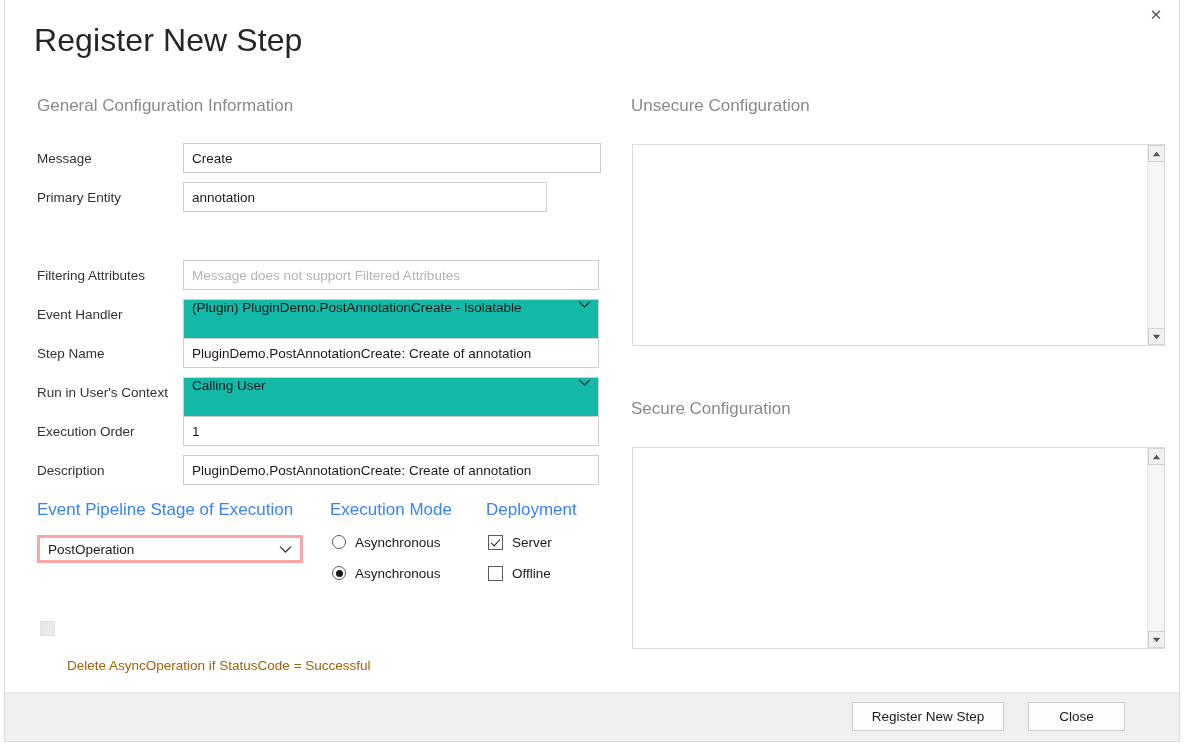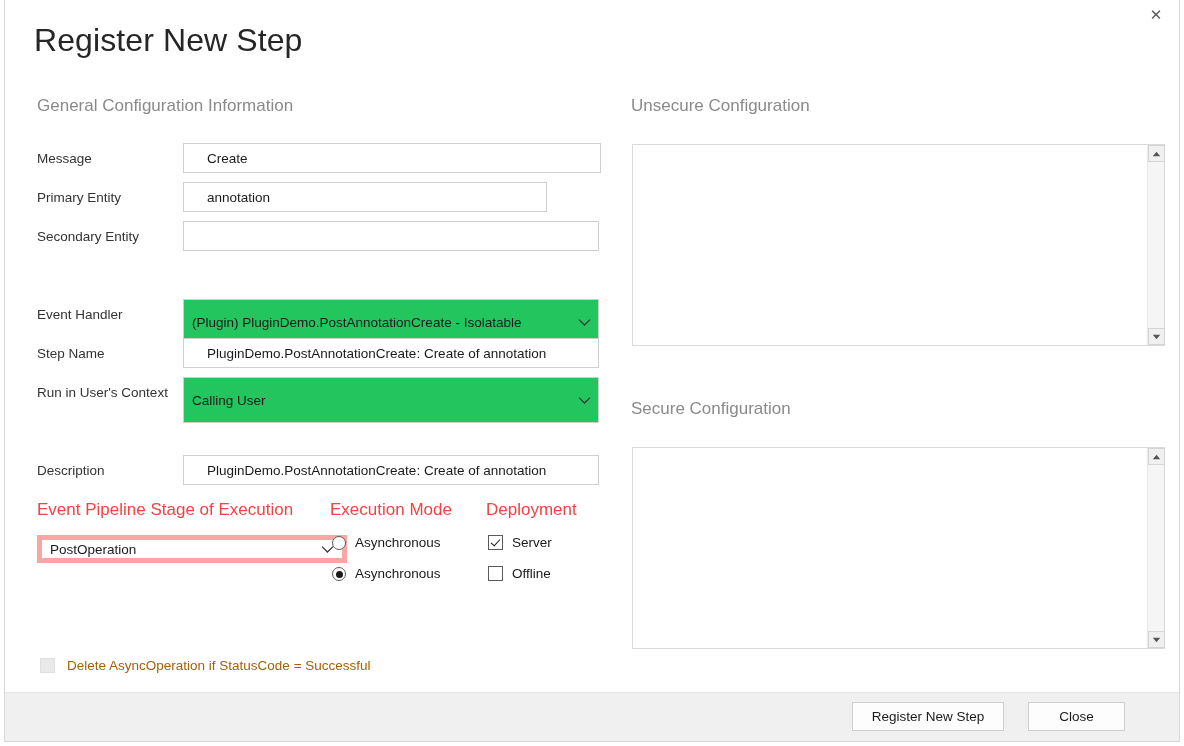--- a/index.html
+++ b/index.html
@@ -88,38 +88,38 @@
     position: absolute;
     left: 146px;
     top: 0px;
     height: 30px;
     box-sizing: border-box;
     background: #ffffff;
     border: 1px solid #cfcfcf;
     font-size: 13.5px;
     color: #1a1a1a;
     font-family: "Liberation Sans", sans-serif;
-    padding: 0 23px;
+    padding: 0 8px;
     outline: none;
     display: flex;
     align-items: center;
   }
   input.field-control { line-height: 28px; }
   input.field-control::placeholder { color: #b3b3b3; }
 
   .combo {
     position: absolute;
     left: 146px;
     top: 0px;
     height: 46px;
     box-sizing: border-box;
-    background: #22c55e;
+    background: #14b8a6;
     border: 1px solid #cfcfcf;
     display: flex;
-    align-items: center;
+    align-items: flex-start;
     cursor: default;
   }
   .combo .combo-text {
     flex: 1 1 auto;
     font-size: 13.5px;
     color: #1a1a1a;
     padding-left: 8px;
     white-space: nowrap;
     overflow: hidden;
   }
@@ -130,36 +130,36 @@
     align-items: center;
     justify-content: center;
   }
   .chev svg { display: block; }
 
   
   .sub-heading {
     position: absolute;
     font-size: 17px;
     font-weight: 400;
-    color: #ef4444;
+    color: #3b82f6;
     white-space: nowrap;
   }
   #sub-pipeline { left: 32px;  top: 500px; }
   #sub-execmode { left: 325px; top: 500px; }
   #sub-deploy   { left: 481px; top: 500px; }
 
   .stage-combo {
     position: absolute;
     left: 32px;
     top: 535px;
-    width: 310px;
+    width: 266px;
     height: 28px;
     box-sizing: border-box;
     background: #ffffff;
-    border: 5px solid #fca5a5;
+    border: 3px solid #fca5a5;
     display: flex;
     align-items: center;
     cursor: default;
   }
   .stage-combo .combo-text {
     flex: 1 1 auto;
     font-size: 13.5px;
     color: #1a1a1a;
     padding-left: 8px;
     white-space: nowrap;
@@ -169,21 +169,21 @@
     width: 30px;
     display: flex;
     align-items: center;
     justify-content: center;
   }
 
   
   .opt-row {
     position: absolute;
     display: flex;
-    align-items: flex-end;
+    align-items: flex-start;
     cursor: pointer;
     white-space: nowrap;
   }
   .opt-label {
     font-size: 13.5px;
     color: #1a1a1a;
     margin-left: 9px;
   }
   .radio {
     width: 14px;
@@ -336,25 +336,25 @@
   <div class="field-row" style="top:143px; width:564px;">
     <span class="field-label">Message</span>
     <input class="field-control" style="width: 418px;" type="text" value="Create">
   </div>
 
   <div class="field-row" style="top:182px; width:562px;">
     <span class="field-label">Primary Entity</span>
     <input class="field-control" style="width: 364px;" type="text" value="annotation">
   </div>
 
-  <div class="field-row" style="top:221px; width:562px;">
-    <span class="field-label">Secondary Entity</span>
-    <input class="field-control" style="width: 416px;" type="text" value="">
-  </div>
-
+
+  <div class="field-row" style="top:260px; width:562px;">
+    <span class="field-label">Filtering Attributes</span>
+    <input class="field-control" style="width: 416px;" type="text" placeholder="Message does not support Filtered Attributes">
+  </div>
 
   <div class="field-row" style="top:299px; width:562px;">
     <span class="field-label">Event Handler</span>
     <div class="combo" style="width:416px;">
       <span class="combo-text">(Plugin) PluginDemo.PostAnnotationCreate - Isolatable</span>
       <span class="chev">
         <svg width="13" height="9" viewBox="0 0 13 9">
             <path d="M1 1.6 L6.5 7 L12 1.6" fill="none" stroke="#3a3a3a" stroke-width="1.3"></path>
           </svg>
       </span>
@@ -371,20 +371,24 @@
     <div class="combo" style="width:416px;">
       <span class="combo-text">Calling User</span>
       <span class="chev">
         <svg width="13" height="9" viewBox="0 0 13 9">
             <path d="M1 1.6 L6.5 7 L12 1.6" fill="none" stroke="#3a3a3a" stroke-width="1.3"></path>
           </svg>
       </span>
     </div>
   </div>
 
+  <div class="field-row" style="top:416px; width:562px;">
+    <span class="field-label">Execution Order</span>
+    <input class="field-control" style="width: 416px;" type="text" value="1">
+  </div>
 
   <div class="field-row" style="top:455px; width:562px;">
     <span class="field-label">Description</span>
     <input class="field-control" style="width: 416px;" type="text" value="PluginDemo.PostAnnotationCreate: Create of annotation">
   </div>
 
   <div class="sub-heading" id="sub-pipeline">Event Pipeline Stage of Execution</div>
   <div class="sub-heading" id="sub-execmode">Execution Mode</div>
   <div class="sub-heading" id="sub-deploy">Deployment</div>
 

